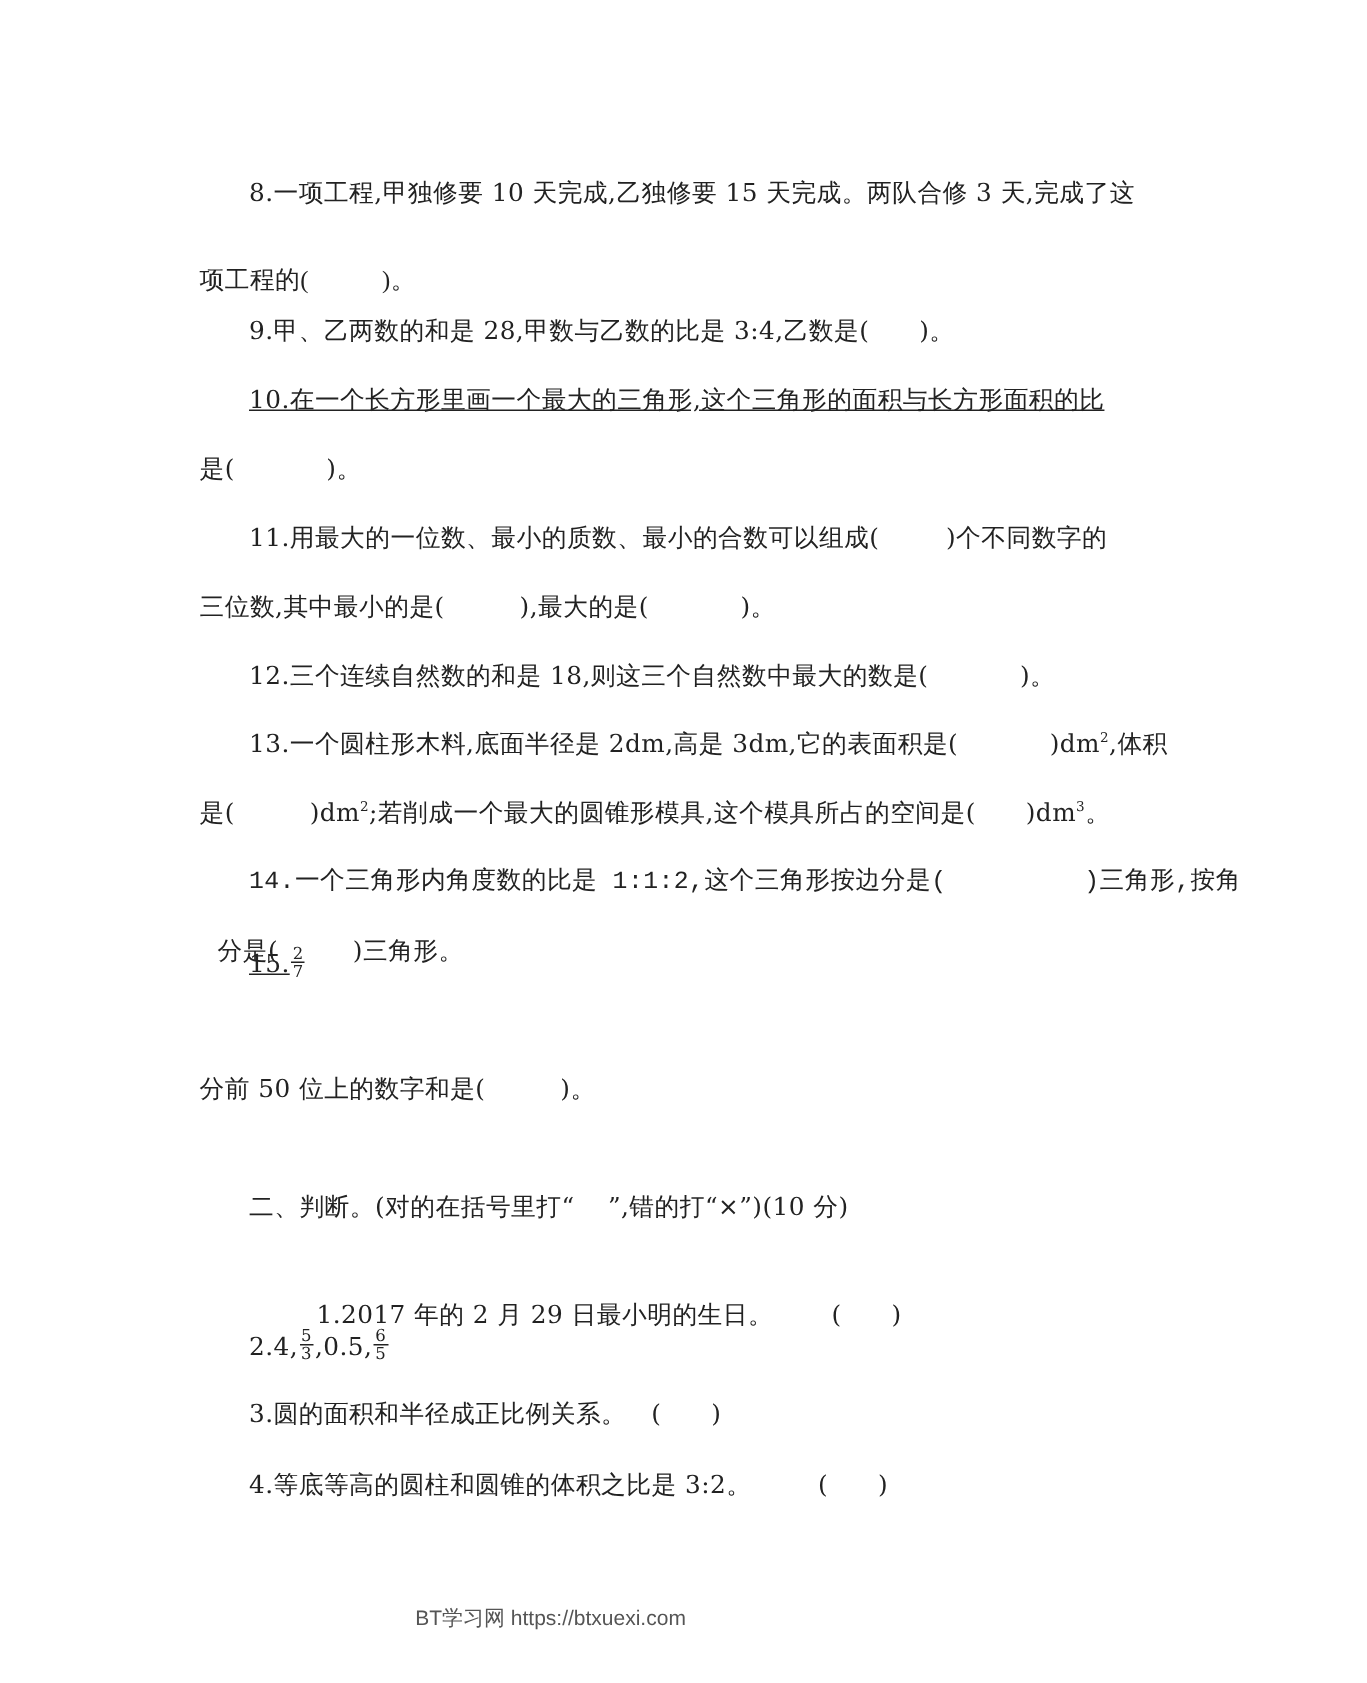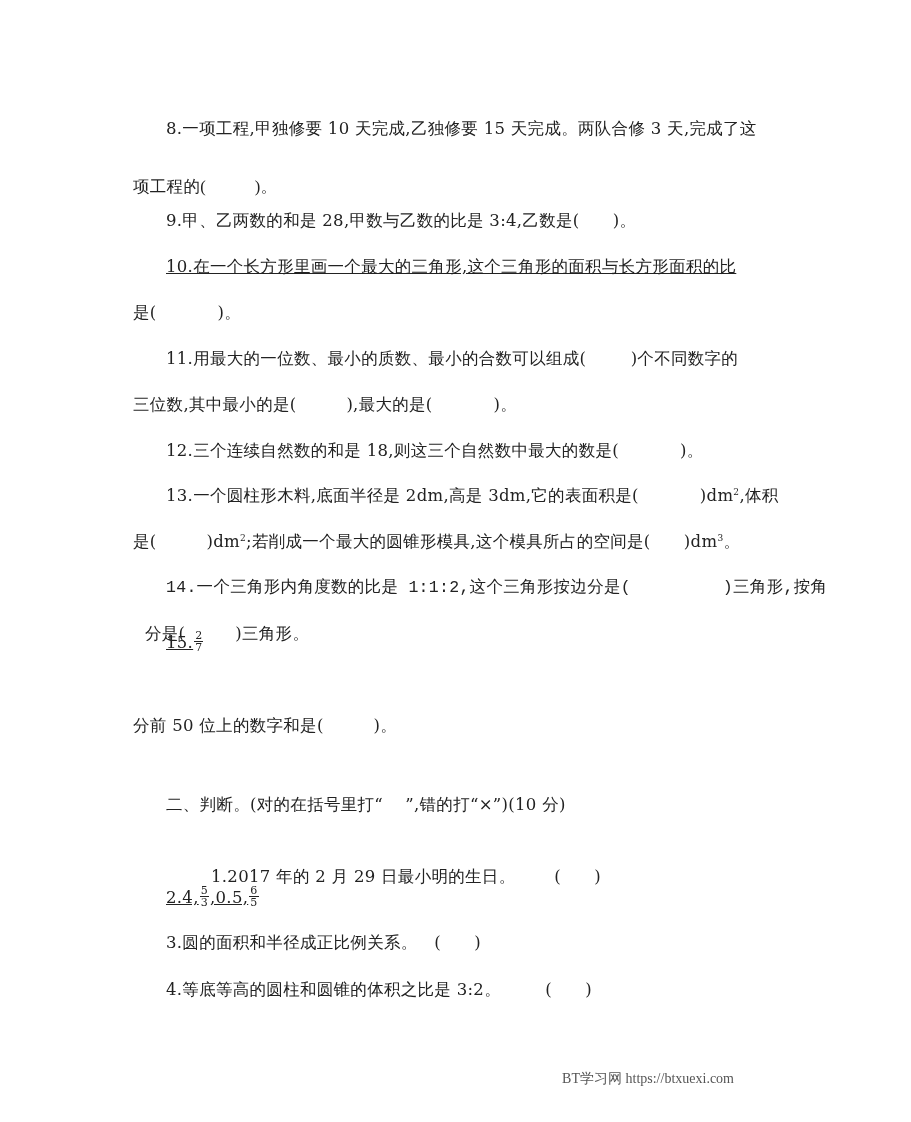--- a/index.html
+++ b/index.html
@@ -23,22 +23,22 @@
     line-height: 11px;
     margin: 0 1px;
     position: relative;
     top: -2px;
   }
   .frac .num { display: block; border-bottom: 1px solid #222; padding: 0 1px; }
   .frac .den { display: block; padding: 0 1px; }
   sup { font-size: 9px; vertical-align: super; line-height: 0; }
   .footer {
     position: absolute; left: 0; width: 734px; top: 1070px;
-    text-align: right;
-    font-family: Liberation Serif, serif;
+    text-align: center;
+    font-family: Liberation Sans, sans-serif;
     font-size: 14px; color: #555555;
   }
 </style>
 </head>
 <body>
 
 <div class="line" style="left:166px; top:118px;">8.一项工程,甲独修要 10 天完成,乙独修要 15 天完成。两队合修 3 天,完成了这</div>
 <div class="line" style="left:133px; top:176px;font-family:Liberation Serif, serif;">项工程的(           )。</div>
 
 <div class="line" style="left:166px; top:210px;">9.甲、乙两数的和是 28,甲数与乙数的比是 3:4,乙数是(      )。</div>
@@ -55,17 +55,17 @@
 <div class="line" style="left:133px; top:531px;"><span>是(         )dm</span><sup>2</sup><span>;若削成一个最大的圆锥形模具,这个模具所占的空间是(      )dm</span><sup>3</sup><span>。</span></div>
 
 <div class="line" style="left:166px; top:577px;font-family:Liberation Mono, monospace;">14.一个三角形内角度数的比是 1:1:2,这个三角形按边分是(         )三角形,按角</div>
 <div class="line" style="left:145px; top:623px;">分是(         )三角形。</div>
 
 <div class="line" style="left:166px; top:632px;text-decoration:underline;"><span>15.</span><span class="frac"><span class="num">2</span><span class="den">7</span></span></div>
 <div class="line" style="left:133px; top:715px;">分前 50 位上的数字和是(         )。</div>
 
 <div class="line" style="left:166px; top:794px;">二、判断。(对的在括号里打“    ”,错的打“×”)(10 分)</div>
 <div class="line" style="left:166px; top:866px;margin-left:45px;">1.2017 年的 2 月 29 日最小明的生日。       (      )</div>
-<div class="line" style="left:166px; top:887px;text-decoration:underline;"><span>2.4,</span><span class="frac"><span class="num">5</span><span class="den">3</span></span><span>,0.5,</span><span class="frac"><span class="num">6</span><span class="den">5</span></span></div>
+<div class="line" style="left:166px; top:887px;"><span>2.4,</span><span class="frac"><span class="num">5</span><span class="den">3</span></span><span>,0.5,</span><span class="frac"><span class="num">6</span><span class="den">5</span></span></div>
 <div class="line" style="left:166px; top:932px;">3.圆的面积和半径成正比例关系。   (      )</div>
 <div class="line" style="left:166px; top:979px;">4.等底等高的圆柱和圆锥的体积之比是 3:2。        (      )</div>
 
 <div class="footer">BT学习网 https://btxuexi.com</div>
 
 </body></html>

